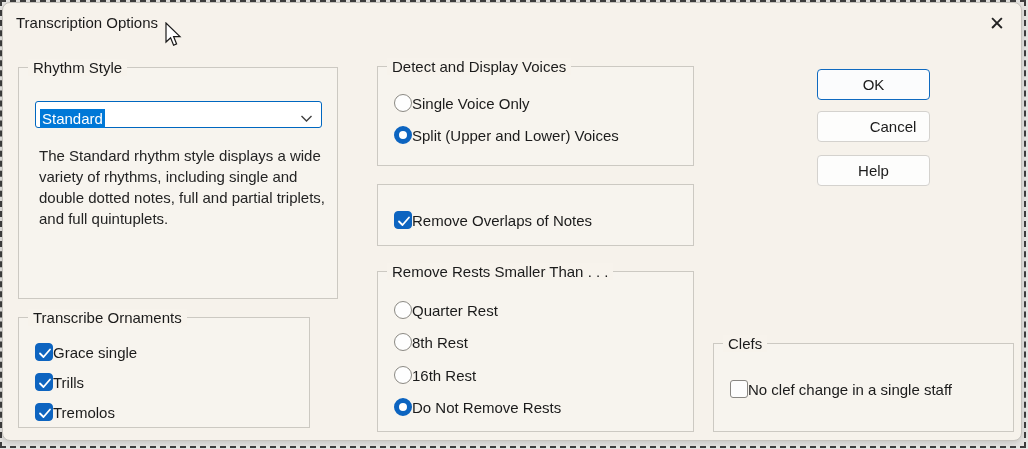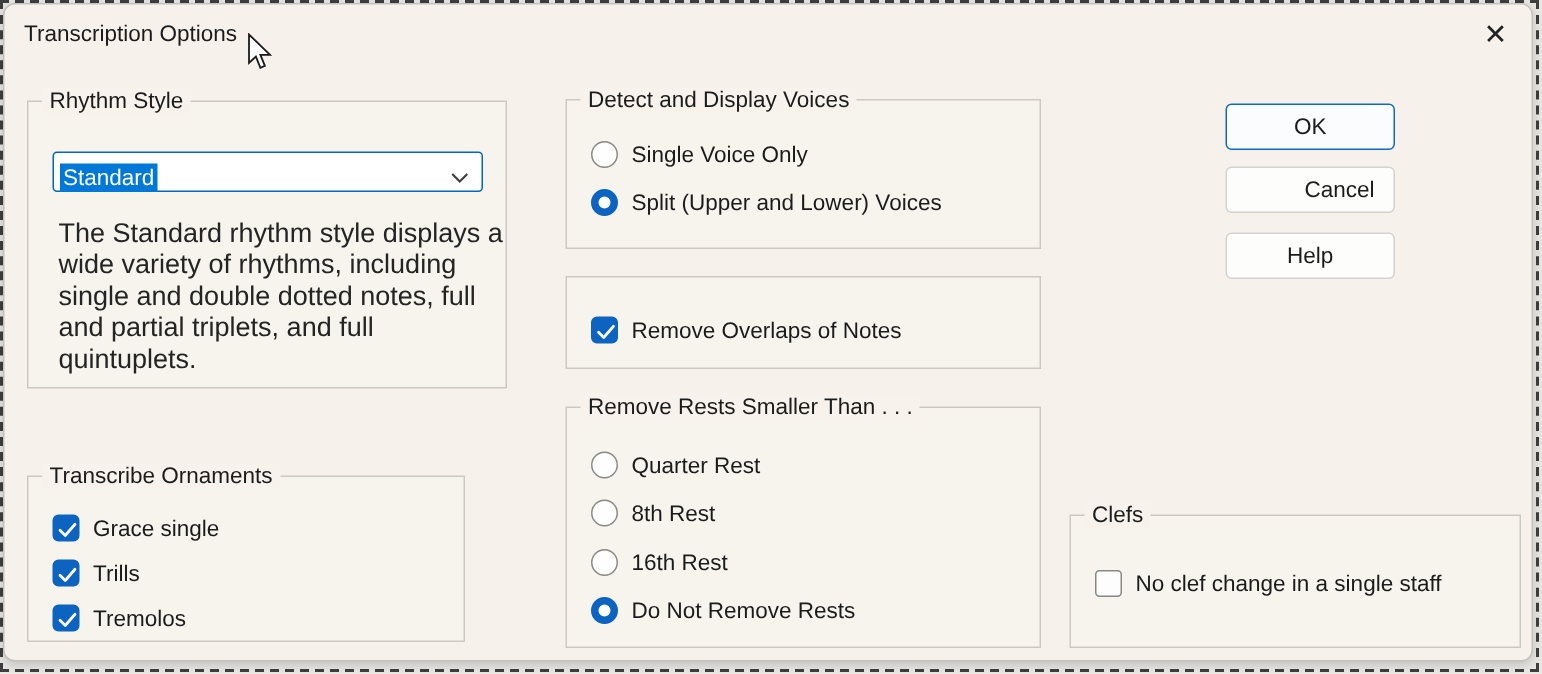--- a/index.html
+++ b/index.html
@@ -40,21 +40,21 @@
     position:absolute;
     border:1px solid #ccc9c2;
     background:#f7f4ee;
   }
   .group-label {
     position:absolute; top:-9px; left:9px;
     background:#f7f3ec; padding:0 5px;
     font-size:15px; white-space:nowrap; color:#1b1b1b;
   }
   .row {
-    position:absolute; display:flex; align-items:center; gap:9px;
+    position:absolute; display:flex; align-items:center; 
     font-size:15px; white-space:nowrap;
   }
   .row .lbl { color:#1b1b1b; }
 
   
   .cb {
     width:18px; height:18px; flex:0 0 18px;
     border-radius:4px; position:relative;
   }
   .cb.checked { background:#0d64c0; border:1px solid #0d64c0; }
@@ -72,21 +72,21 @@
     background:#ffffff; border:1.5px solid #0067c0; border-radius:3px;
     display:flex; align-items:center; padding:8px 8px 0 4px;
   }
   .combo .sel {
     font-size:15px; color:#ffffff; background:#0078d7; padding:1px 2px;
   }
   .combo .chev { margin-left:auto; display:flex; }
 
   .desc {
     position:absolute; left:20px; top:77px; width:298px;
-    font-size:18px; line-height:21px; color:#242424;
+    font-size:15px; line-height:21px; color:#242424;
   }
 
   .btn {
     position:absolute; left:814px; width:113px; height:31px;
     background:#fdfdfc; border:1px solid #d4d2ce; border-radius:4px;
     font-size:15px; color:#1b1b1b; font-family:inherit;
     display:flex; align-items:center; justify-content:center;
   }
   .btn.default { border:1.5px solid #0f6ac0; background:#fbfcfd; }
 </style>
@@ -99,21 +99,21 @@
 
   <div class="title">Transcription Options</div>
   <div class="close-btn">
     <span>✕</span>
   </div>
 
   <svg class="cursor" viewBox="0 0 20 27">
     <path d="M3,1 L3,20 L7.6,15.7 L10.6,23.2 L13.6,21.9 L10.6,14.6 L17,14.6 Z" fill="#ffffff" stroke="#1a1a1a" stroke-width="1.2"></path>
   </svg>
 
-  <div class="group" style="left:15px; top:64px; width:320px; height:192px;">
+  <div class="group" style="left:15px; top:64px; width:320px; height:232px;">
     <div class="group-label">Rhythm Style</div>
     <div class="combo">
       <span class="sel">Standard</span>
       <span class="chev">
         <svg width="13" height="9" viewBox="0 0 13 9">
             <polyline points="1.5,2 6.5,7 11.5,2" fill="none" stroke="#3f3f3f" stroke-width="1.4"></polyline>
           </svg>
       </span>
     </div>
     <div class="desc">The Standard rhythm style displays a wide variety of rhythms, including single and double dotted notes, full and partial triplets, and full quintuplets.</div>

